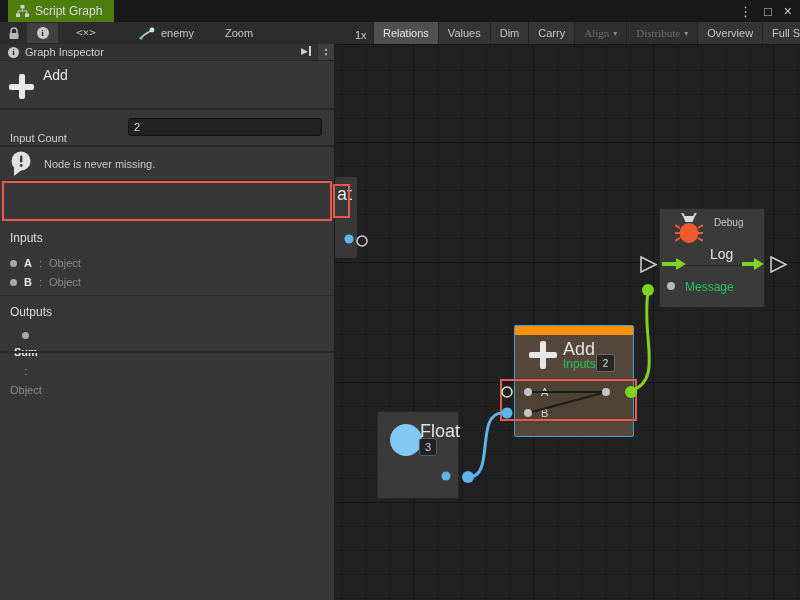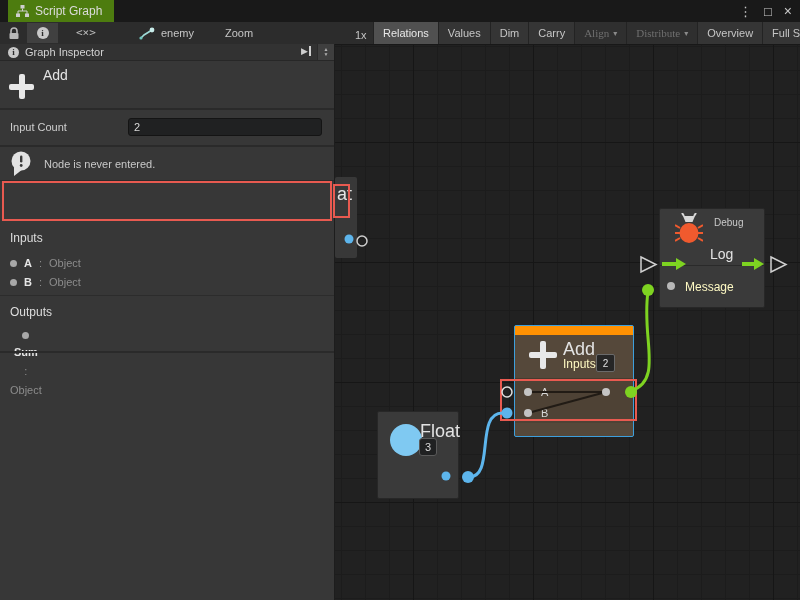--- a/index.html
+++ b/index.html
@@ -54,21 +54,21 @@
   .canvas{position:absolute;left:335px;top:45px;width:465px;height:555px;background:#212121;
     background-image:
       linear-gradient(#161616 1px, transparent 1px),
       linear-gradient(90deg,#161616 1px, transparent 1px),
       linear-gradient(#1c1c1c 1px, transparent 1px),
       linear-gradient(90deg,#1c1c1c 1px, transparent 1px);
     background-size:120px 120px,120px 120px,24px 24px,24px 24px;
     background-position:0 97px,78px 0,0 1px,6px 0;}
   .node{position:absolute;background:#3a3a3a;border:1px solid #272727;border-radius:2px;z-index:3;box-sizing:border-box;}
   .node-title{color:#e3e3e3;font-size:18px;}
-  .node-sub{color:#fef9c3;font-size:12px;}
+  .node-sub{color:#22c55e;font-size:12px;}
   .badge{position:absolute;background:#262626;border:1px solid #6a6a6a;border-radius:2px;
          color:#e0e0e0;font-size:10px;display:flex;align-items:center;justify-content:center;}
   .errbox{position:absolute;border:2px solid #e85a50;box-sizing:border-box;z-index:4;}
   .wires{position:absolute;left:335px;top:45px;width:465px;height:555px;z-index:5;pointer-events:none;}
 </style>
 </head>
 <body>
 
 <div class="stage">
 
@@ -148,32 +148,32 @@
         <span style="font-size:5px;color:#b0b0b0;">▲</span>
         <span style="font-size:5px;color:#b0b0b0;">▼</span>
       </div>
     </div>
 
     <div class="bigplus-h" style="left:9px;top:40px;width:25px;height:6px;"></div>
     <div class="bigplus-v" style="left:18.5px;top:30px;width:6px;height:25px;"></div>
     <span class="abs" style="left:43px;top:23px;font-size:14px;color:#e4e4e4;">Add</span>
     <div class="sect-divider" style="top:64px;"></div>
 
-    <span class="abs" style="left:10px;top:77px;color:#cfcfcf;text-align:right;">Input Count</span>
+    <span class="abs" style="left:10px;top:88px;color:#cfcfcf;text-align:right;">Input Count</span>
     <input class="field" style="left: 128px; top: 74px; width: 194px; height: 18px;" value="2">
     <div class="sect-divider" style="top:101px;"></div>
 
     <div class="msgrow" style="top:103px;height:34px;border-bottom:1px solid #2b2b2b;">
       <svg width="24" height="26">
         <circle cx="11" cy="10" r="9.5" fill="#e2e2e2"></circle>
         <polygon points="4,16 4,25 13,18" fill="#e2e2e2"></polygon>
         <rect x="10" y="4.5" width="2.4" height="7" rx="1.2" fill="#3a3a3a"></rect>
         <circle cx="11.2" cy="14.5" r="1.4" fill="#3a3a3a"></circle>
       </svg>
-      <span>Node is never entered.</span>
+      <span>Node is never missing.</span>
     </div>
     <div class="warnbox" style="top:137px;height:40px;"></div>
 
     <span class="secthead" style="top:187px;">Inputs</span>
     <div class="portrow" style="top:213px;">
       <span class="pdot"></span>
       <span class="pname">A</span>
       <span class="psep">:</span>
       <span class="ptype">Object</span>
     </div>

